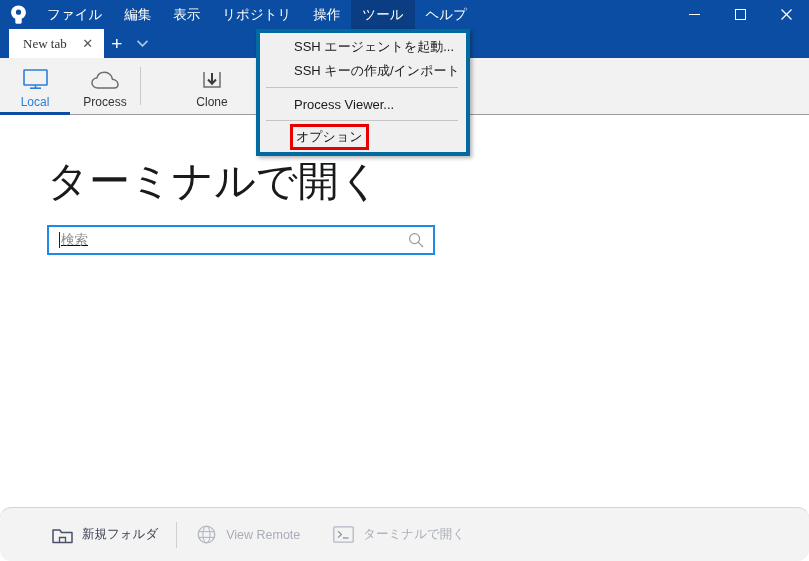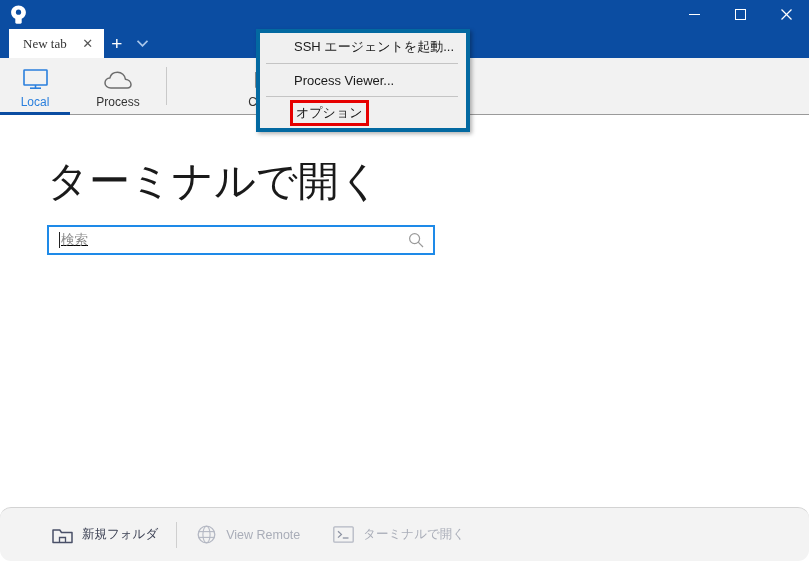--- a/index.html
+++ b/index.html
@@ -124,21 +124,20 @@
   .toolbar {
     position: absolute;
     left: 0; top: 58px;
     width: 809px;
     height: 57px;
     background: #f2f2f2;
     border-bottom: 1px solid #9a9a9a;
     box-sizing: border-box;
     display: flex;
     align-items: stretch;
-    gap: 13px;
   }
   .tb-btn {
     width: 70px;
     display: flex;
     flex-direction: column;
     align-items: center;
     justify-content: center;
     position: relative;
     box-sizing: border-box;
   }
@@ -310,20 +309,29 @@
 <div id="app">
 
   <div class="titlebar">
     <div class="app-logo">
       <svg width="17" height="19" viewBox="0 0 17 19">
         <path d="M8.5 0.6 C4.4 0.6 1.1 3.7 1.1 7.5 C1.1 10.3 2.8 12.7 5.3 13.8 L5.3 17.6 C5.3 18.3 5.9 18.8 6.6 18.8 L10.4 18.8 C11.1 18.8 11.7 18.3 11.7 17.6 L11.7 13.8 C14.2 12.7 15.9 10.3 15.9 7.5 C15.9 3.7 12.6 0.6 8.5 0.6 Z" fill="#ffffff"></path>
         <circle cx="8.5" cy="7.2" r="2.6" fill="#0b4da2"></circle>
       </svg>
     </div>
 
+    <div class="menubar">
+      <div class="menu-item">ファイル</div>
+      <div class="menu-item">編集</div>
+      <div class="menu-item">表示</div>
+      <div class="menu-item">リポジトリ</div>
+      <div class="menu-item">操作</div>
+      <div class="menu-item active">ツール</div>
+      <div class="menu-item">ヘルプ</div>
+    </div>
 
     <div class="win-controls">
       <div class="win-btn">
         <svg width="11" height="11" viewBox="0 0 11 11">
             <line x1="0" y1="5.5" x2="11" y2="5.5" stroke="#ffffff" stroke-width="1"></line>
           </svg>
       </div>
       <div class="win-btn">
         <svg width="11" height="11" viewBox="0 0 11 11">
             <rect x="0.5" y="0.5" width="10" height="10" fill="none" stroke="#ffffff" stroke-width="1"></rect>
@@ -439,20 +447,23 @@
         </svg>
       </span>
       <span class="bb-label">ターミナルで開く</span>
     </div>
   </div>
 
   <div class="dropdown">
     <div class="dd-item">
       <span class="dd-text">SSH エージェントを起動...</span>
     </div>
+    <div class="dd-item">
+      <span class="dd-text">SSH キーの作成/インポート</span>
+    </div>
     <div class="dd-sep"></div>
     <div class="dd-item">
       <span class="dd-text">Process Viewer...</span>
     </div>
     <div class="dd-sep"></div>
     <div class="dd-item annotated">
       <span class="dd-text">オプション</span>
     </div>
   </div>
 

